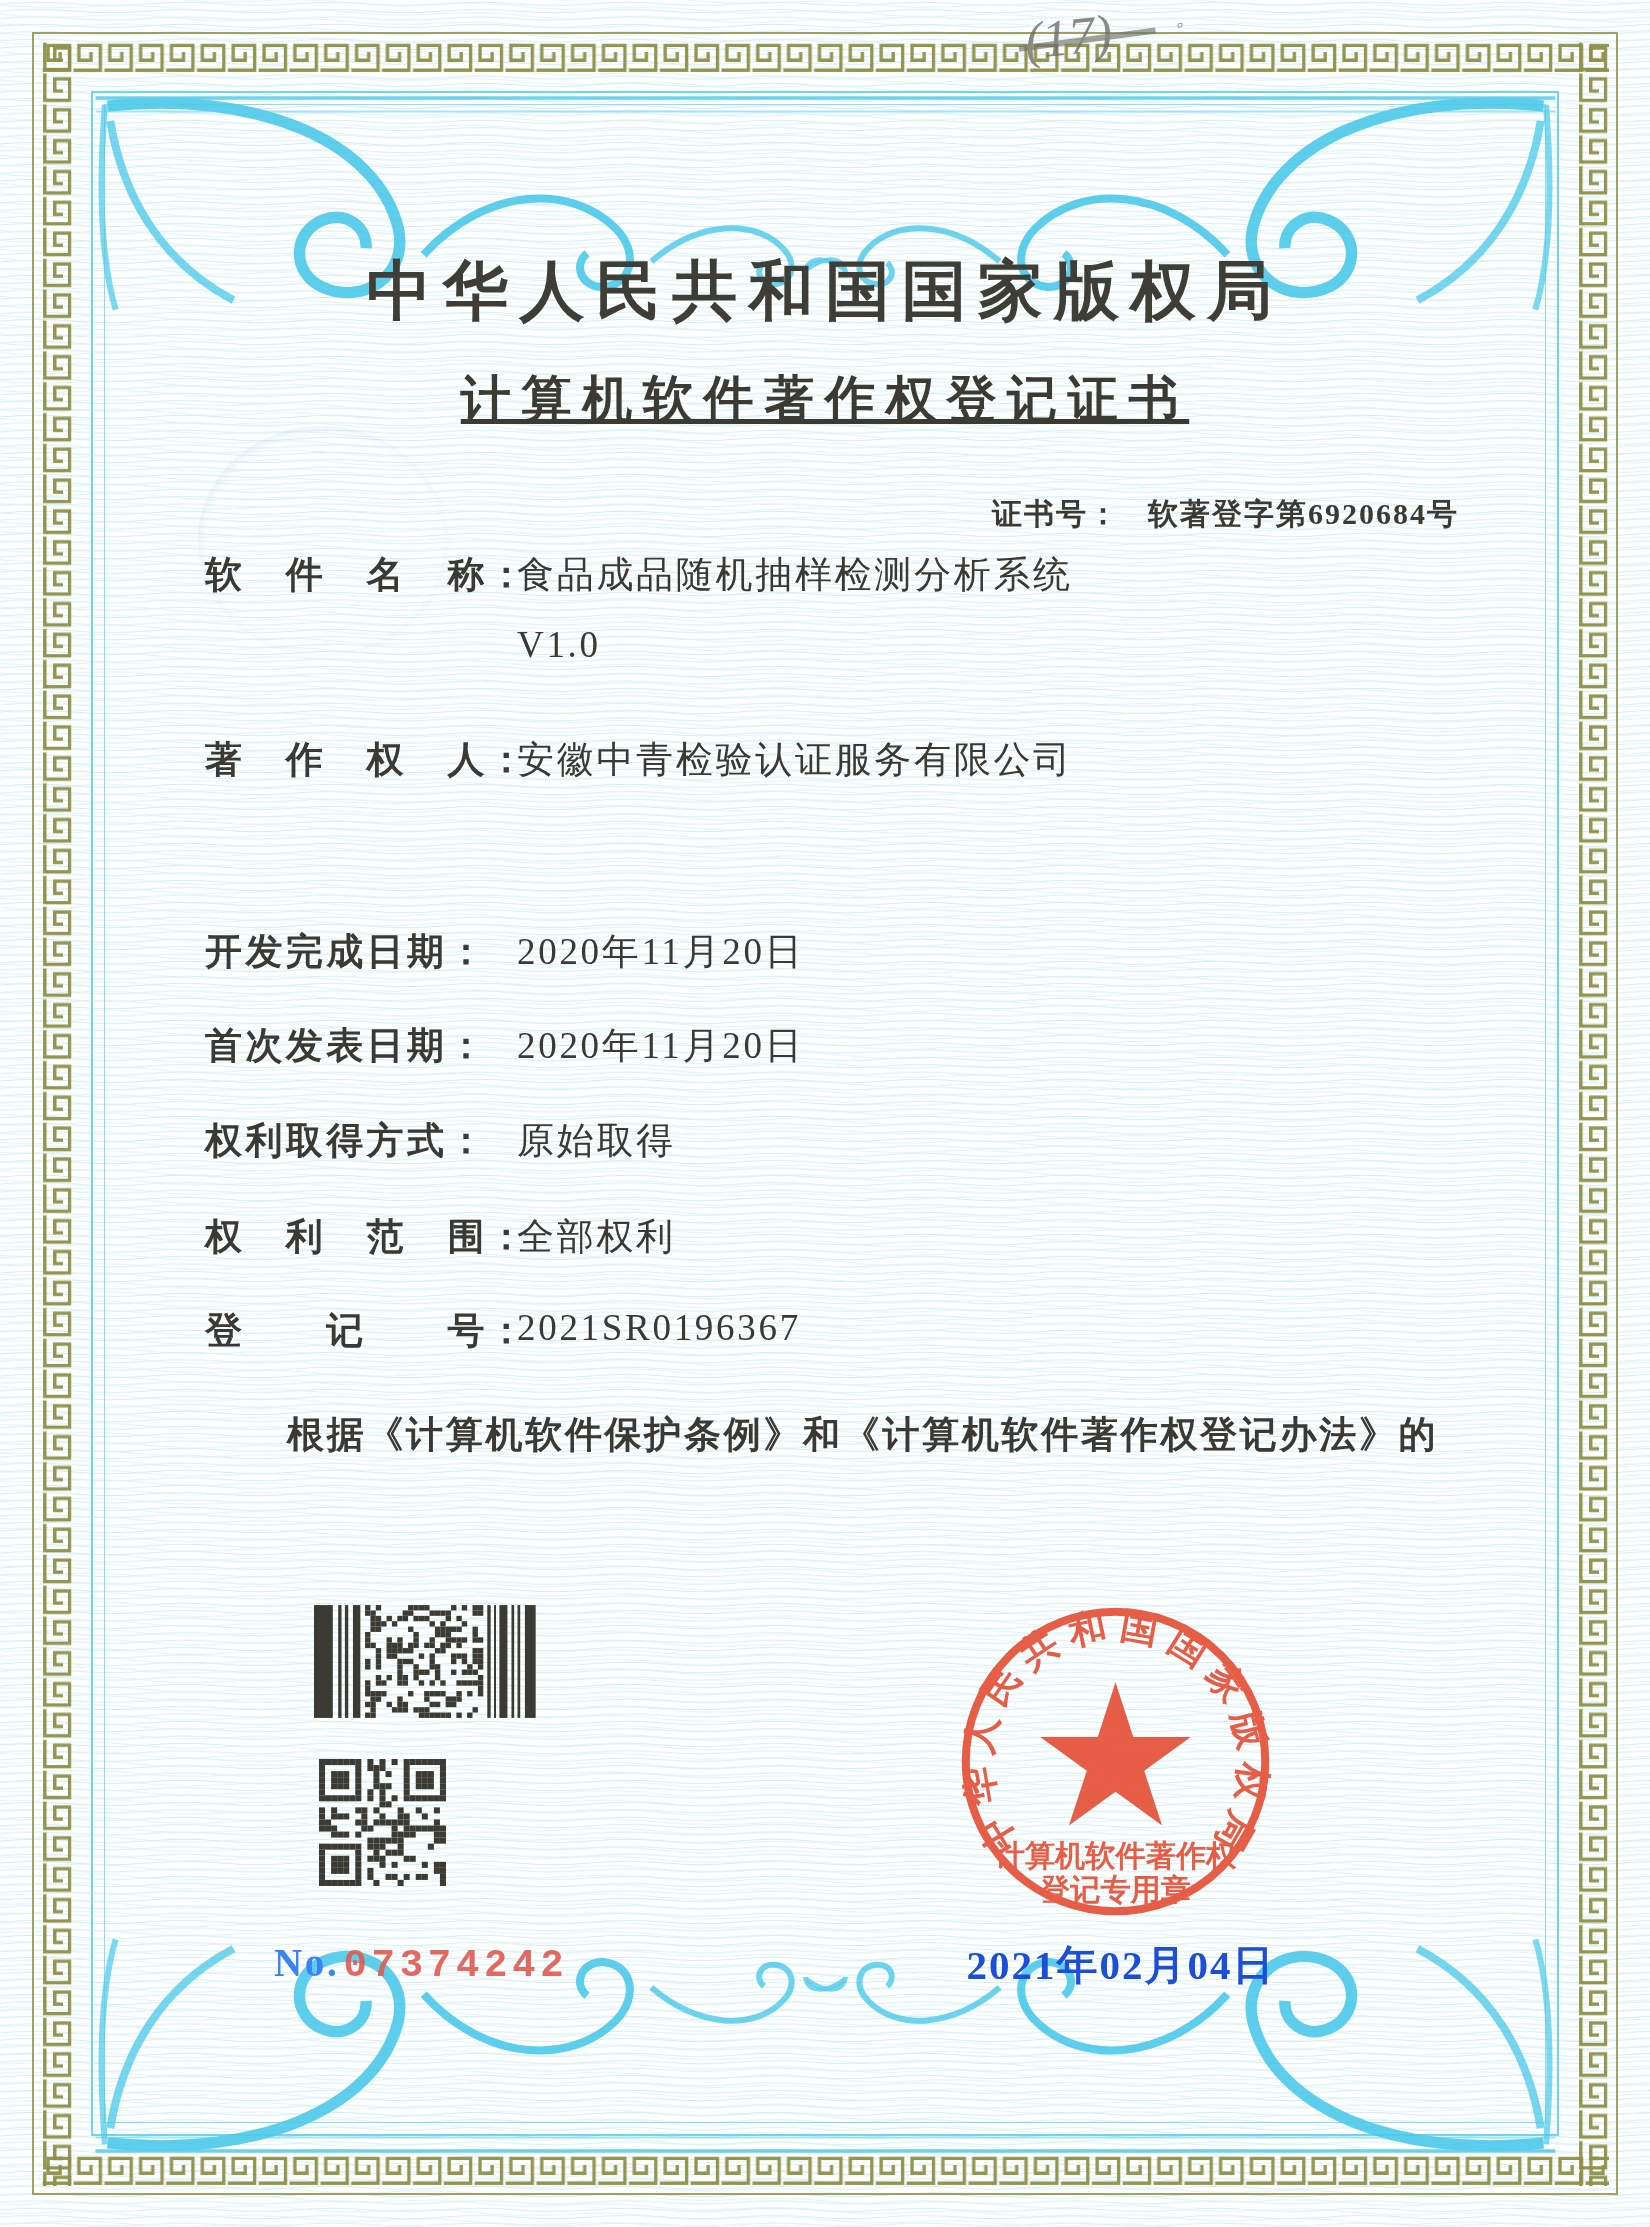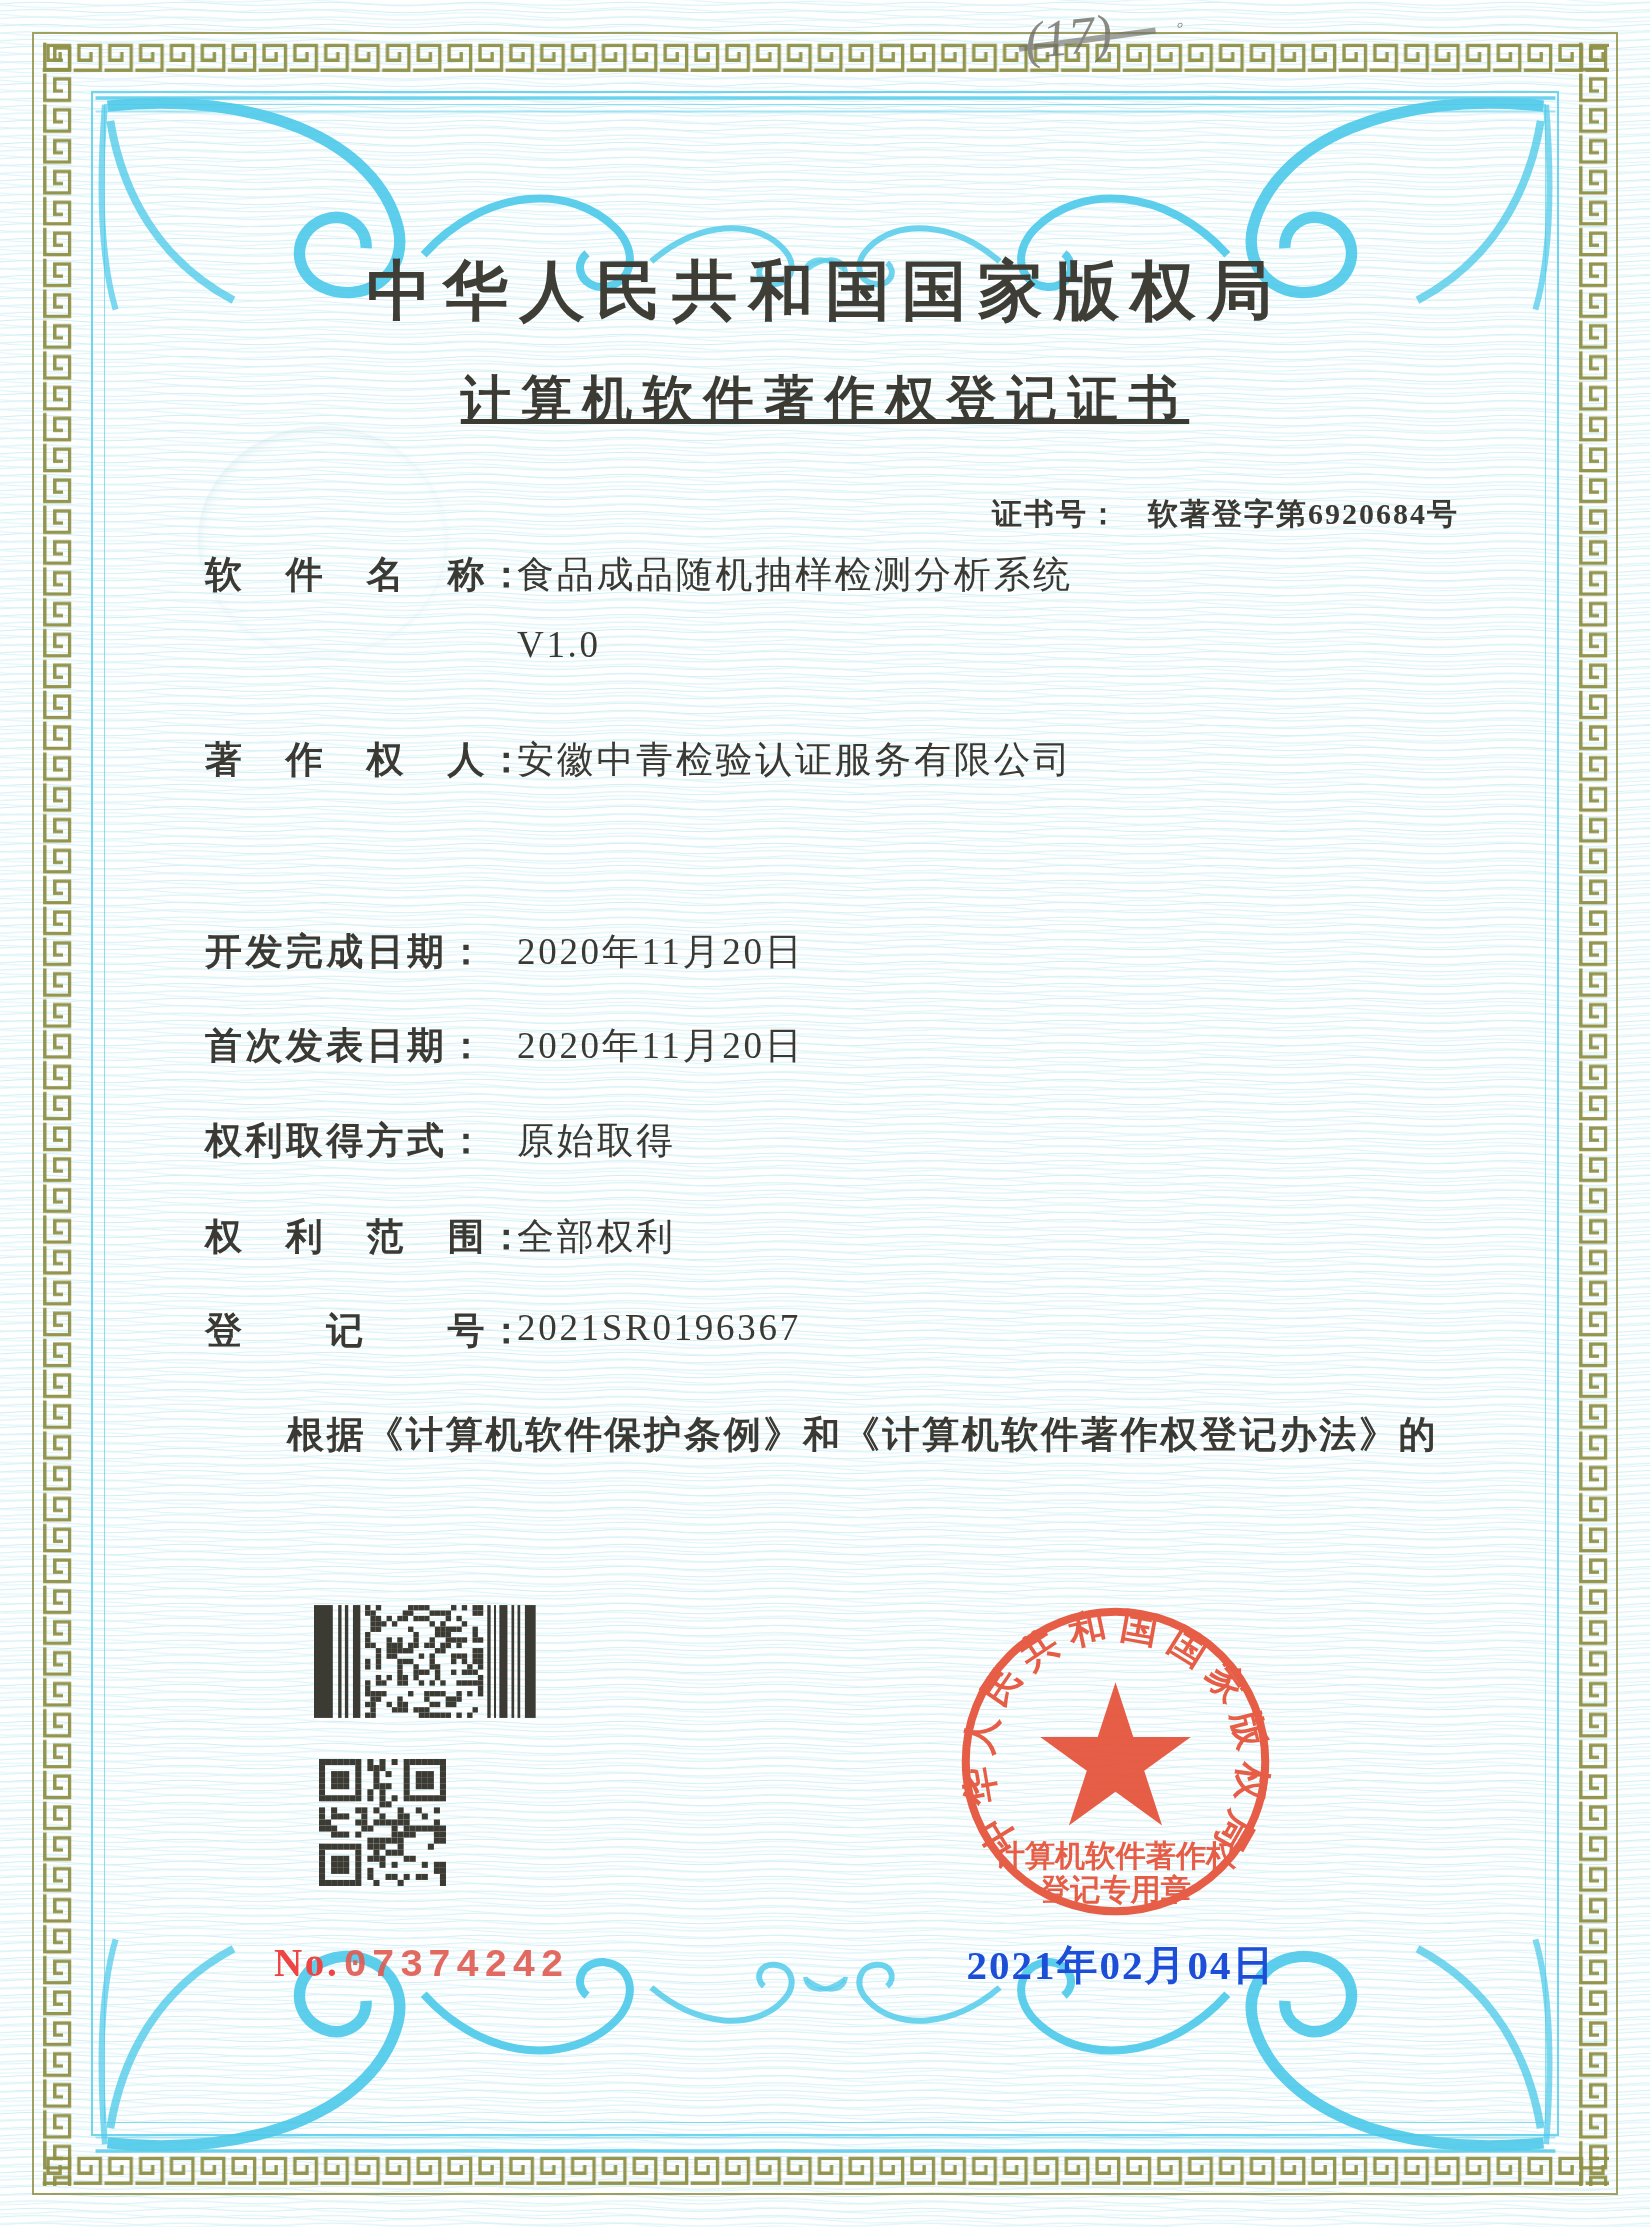--- a/index.html
+++ b/index.html
@@ -50,21 +50,21 @@
     letter-spacing:3.4px;white-space:nowrap;
   }
   .field-value{
     position:absolute;left:517px;font-size:37px;font-weight:400;
     letter-spacing:2.7px;white-space:nowrap;
   }
   .para-line{
     position:absolute;font-size:37px;font-weight:700;letter-spacing:2.7px;white-space:nowrap;
   }
   .serial{position:absolute;left:274px;top:1940px;font-size:39px;white-space:nowrap;}
-  .serial .no{color:#ef4444;font-weight:700;letter-spacing:2.7px;}
+  .serial .no{color:#3b82f6;font-weight:700;letter-spacing:2.7px;}
   .serial .num{
     color:var(--red-num);font-family:"Liberation Mono","DejaVu Sans Mono",monospace;
     font-weight:700;margin-left:4px;letter-spacing:4.7px;opacity:.9;
   }
   .seal-date{
     position:absolute;left:933px;top:1938px;width:376px;text-align:center;
     font-size:41px;font-weight:700;letter-spacing:2px;color:#1d4ed8;
   }
   .handwriting{position:absolute;left:1005px;top:0;opacity:.8;}
   .codes{fill:#3b3b33;}

